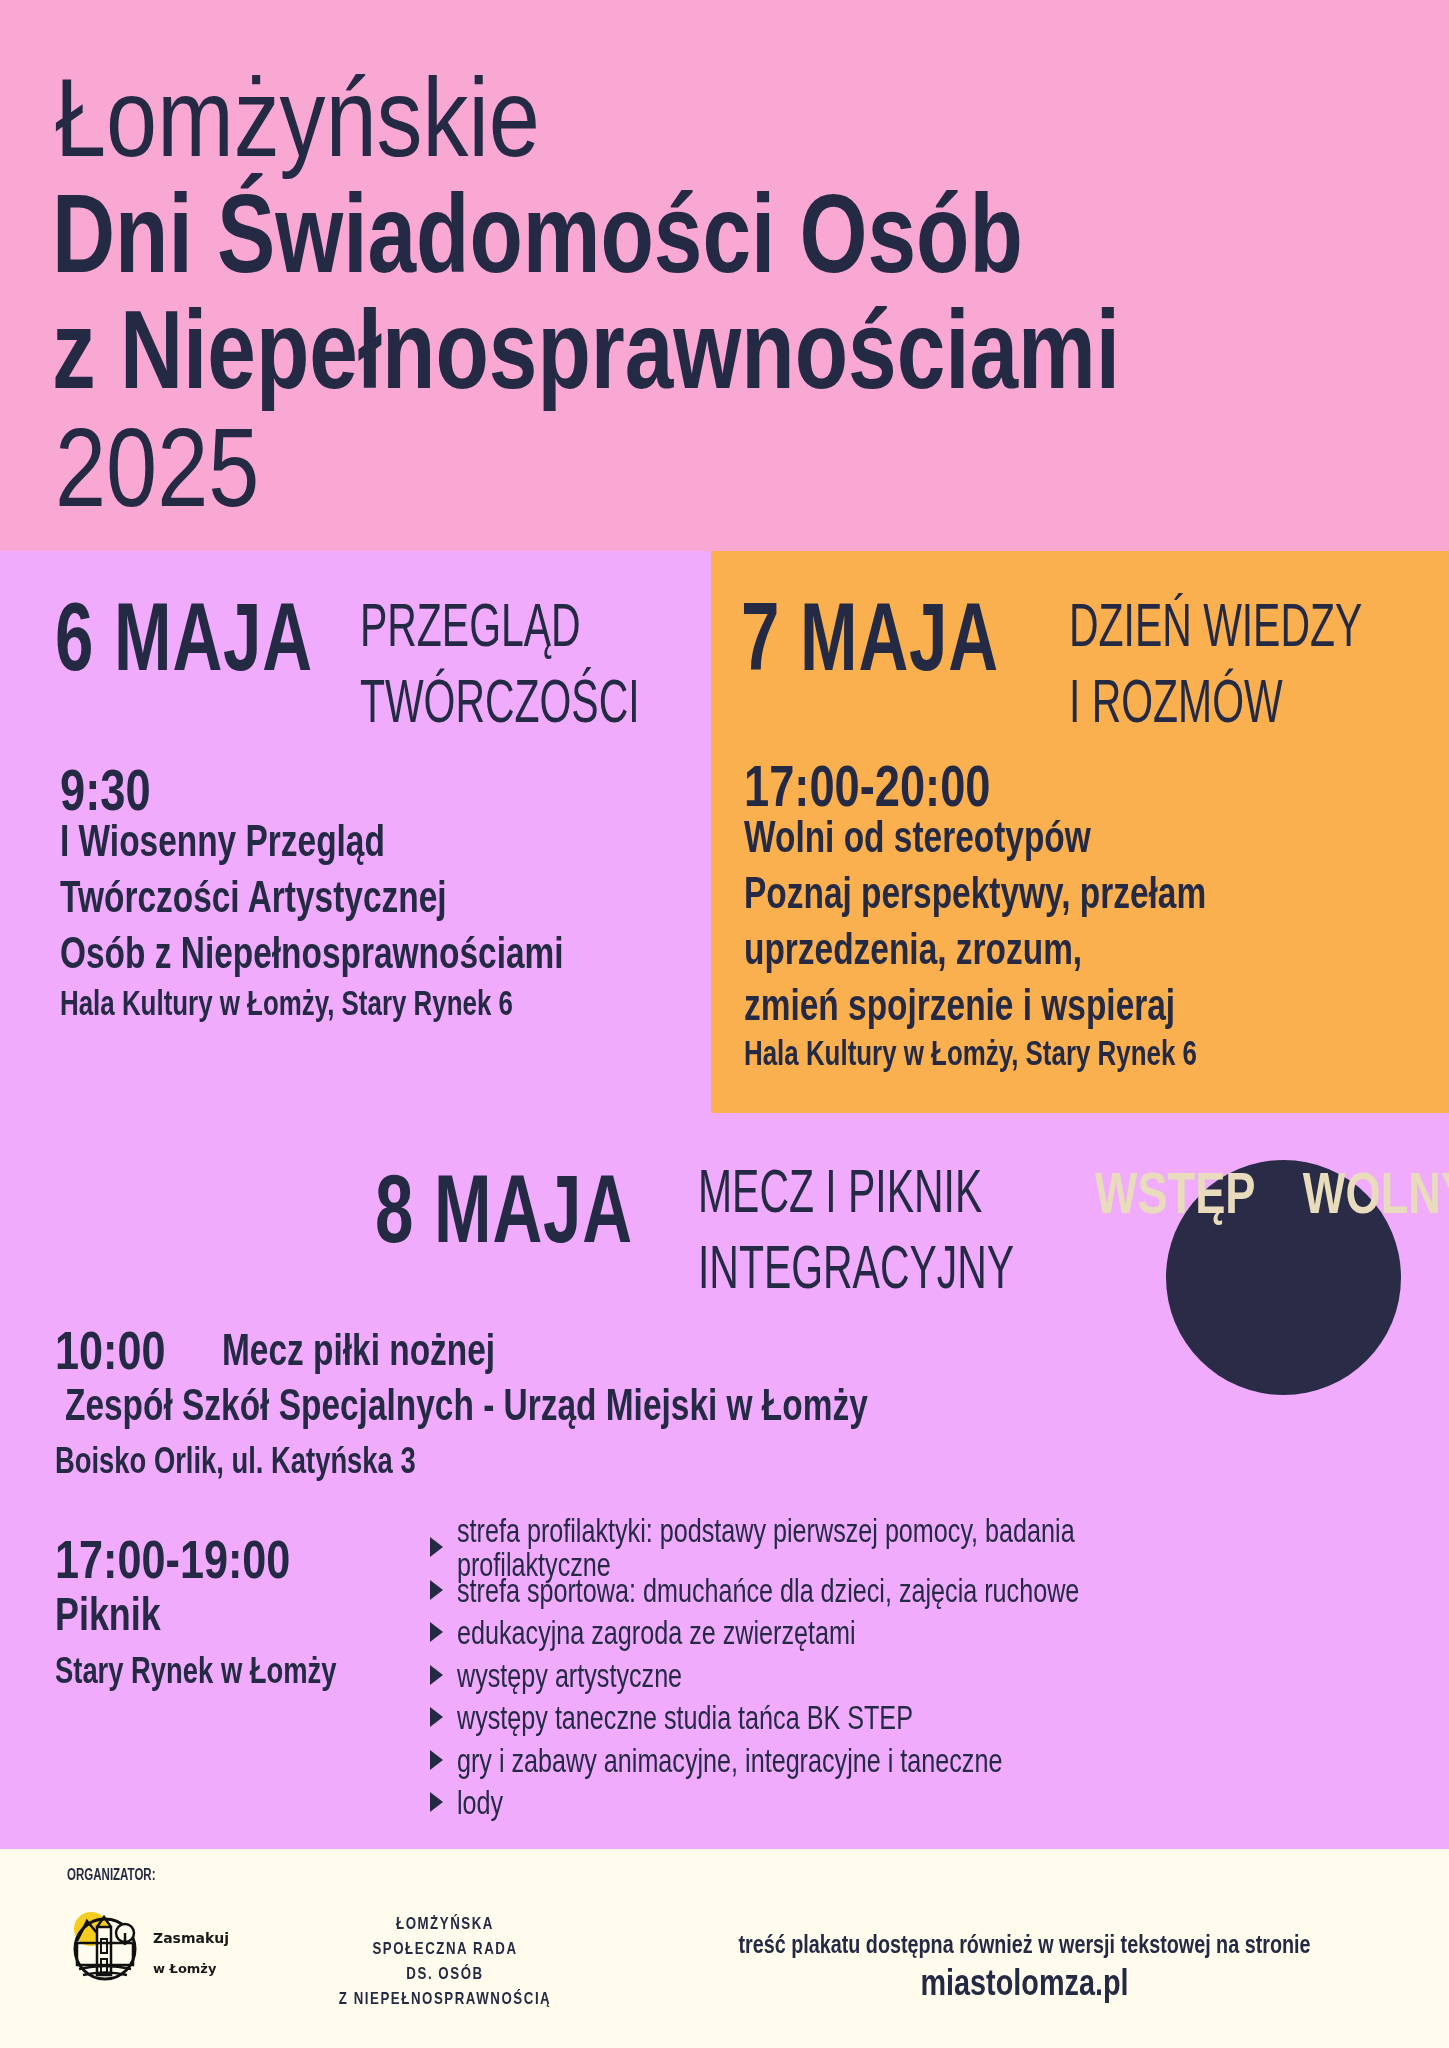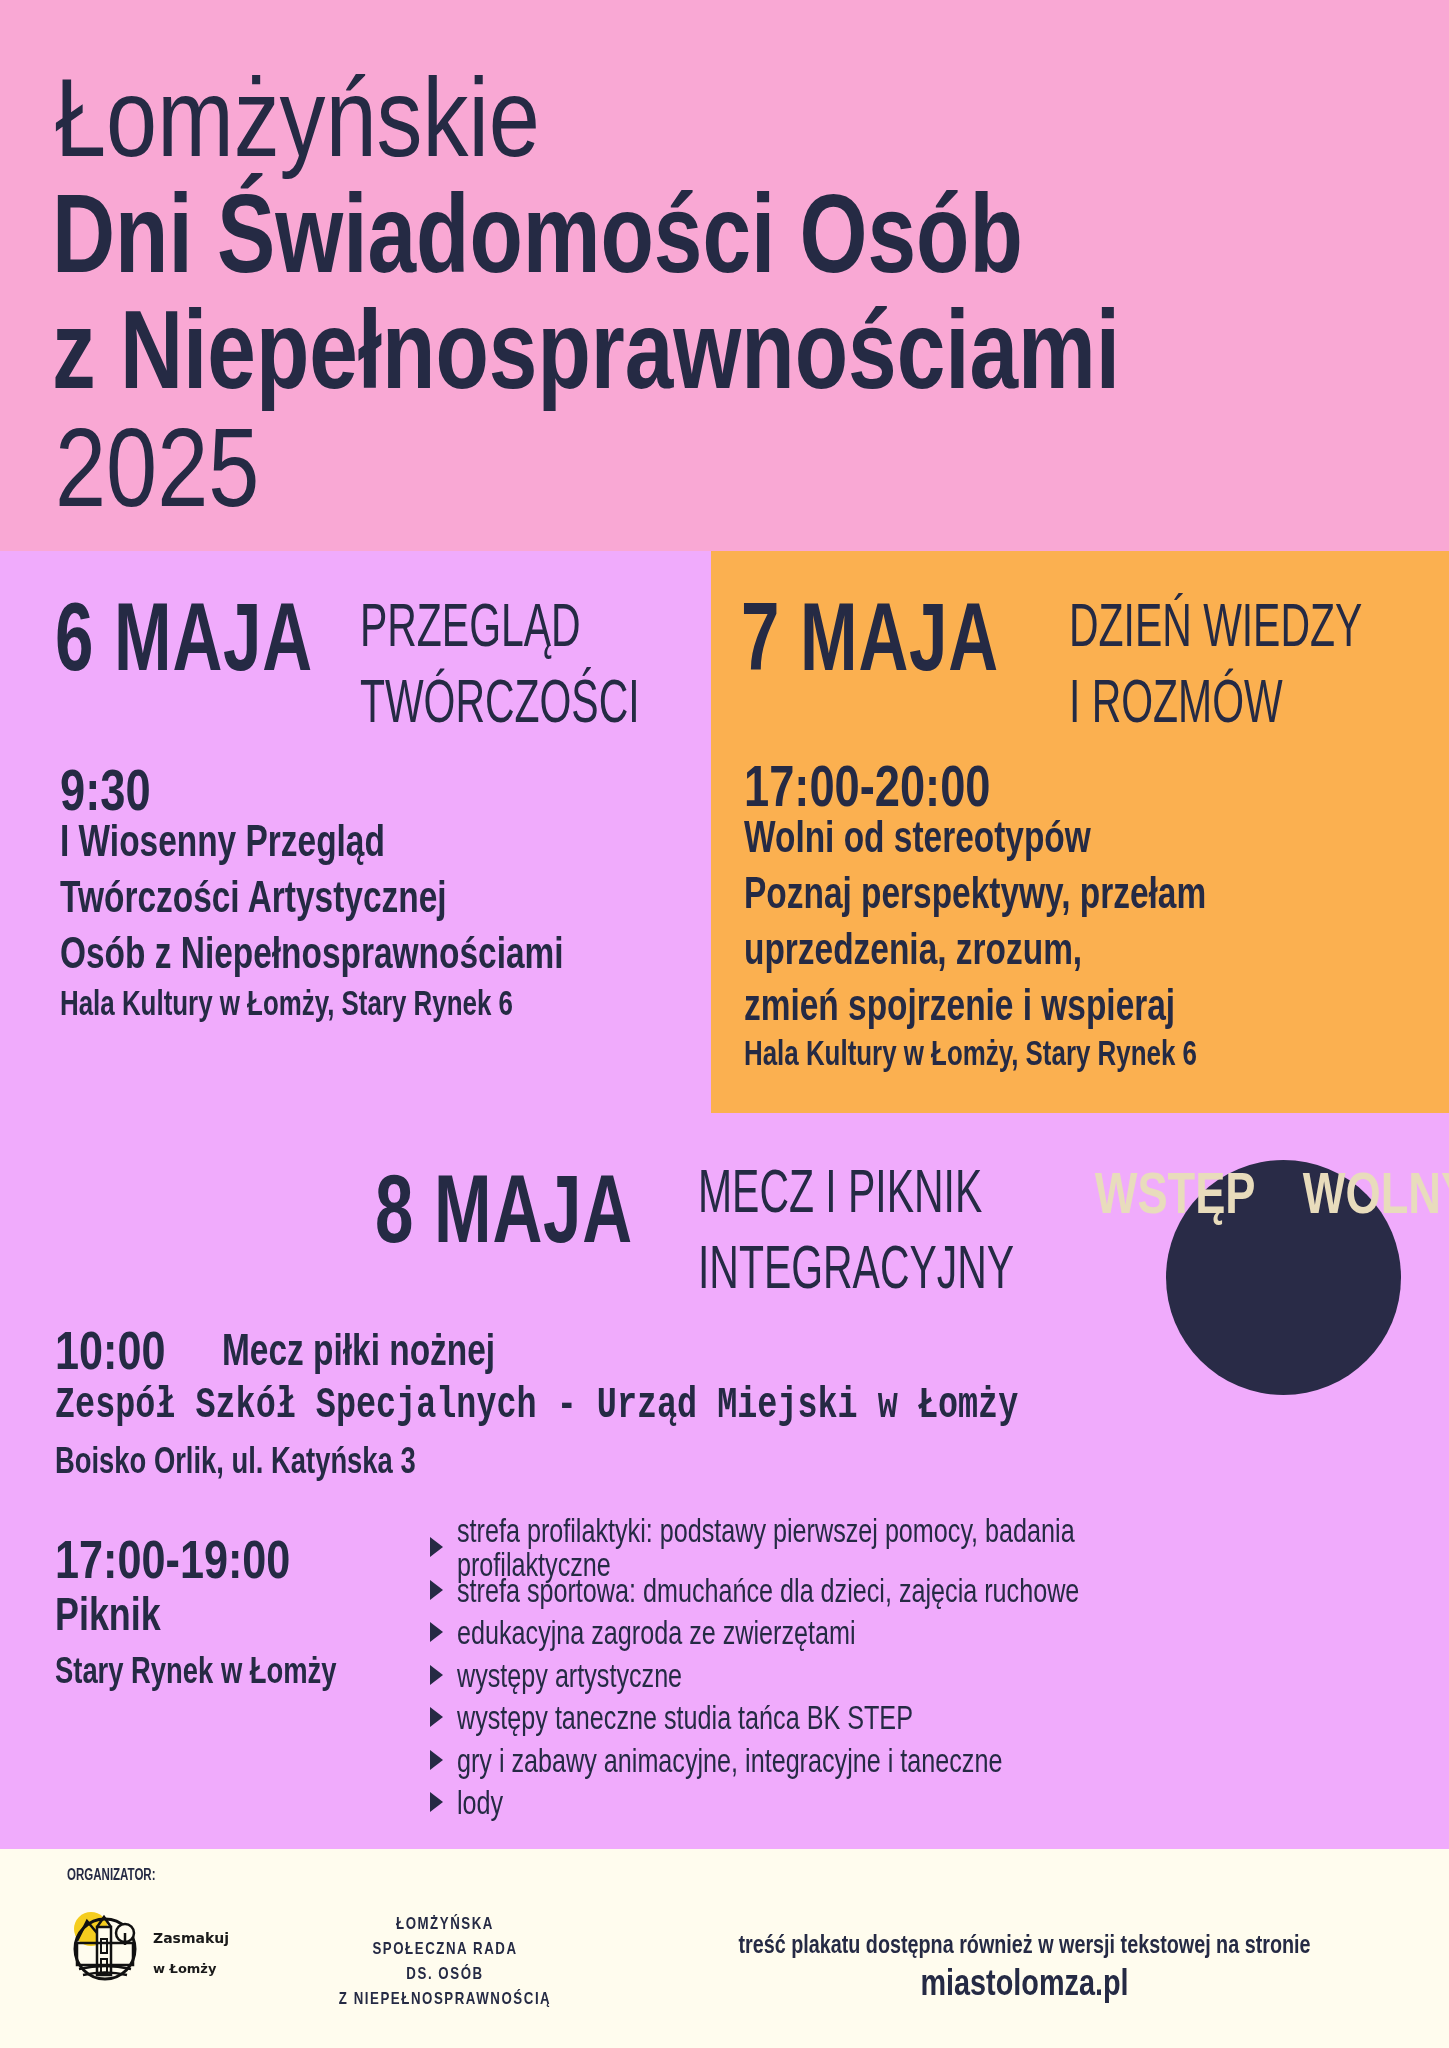--- a/index.html
+++ b/index.html
@@ -130,21 +130,21 @@
     <div><span class="cond theme">MECZ I PIKNIK</span></div>
     <div><span class="cond theme">INTEGRACYJNY</span></div>
   </div>
 
   <div class="abs" style="left:55px; top:210px;">
     <span class="cond match-time">10:00</span>
   </div>
   <div class="abs" style="left:222px; top:215px;">
     <span class="cond match-title">Mecz piłki nożnej</span>
   </div>
-  <div class="abs" style="left:55px; top:270px;font-family:Liberation Mono, monospace;">
+  <div class="abs" style="left:65px; top:270px;">
     <span class="cond match-title">Zespół Szkół Specjalnych - Urząd Miejski w Łomży</span>
   </div>
   <div class="abs" style="left:55px; top:329px;">
     <span class="cond picnic-place">Boisko Orlik, ul. Katyńska 3</span>
   </div>
 
   <div class="abs" style="left:55px; top:419px;">
     <span class="cond match-time">17:00-19:00</span>
   </div>
   <div class="abs" style="left:55px; top:478px;">

